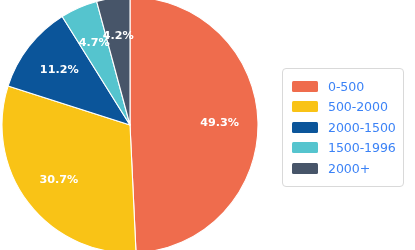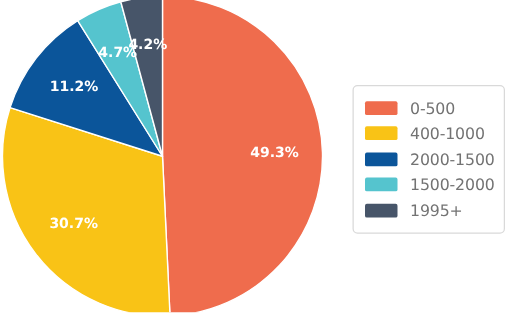--- a/index.html
+++ b/index.html
@@ -66,21 +66,21 @@
   .legend-swatch {
     width: 26px;
     height: 11px;
     border-radius: 1.5px;
     flex: 0 0 auto;
   }
   .legend-text {
     margin-left: 10px;
     font-family: "DejaVu Sans", sans-serif;
     font-size: 12.6px;
-    color: #737373;
+    color: #3b82f6;
     white-space: nowrap;
     letter-spacing: -0.1px;
   }
 </style>
 </head>
 <body>
 
 <div id="canvas">
 
   <div id="pie-wrap">
@@ -102,29 +102,29 @@
     </svg>
   </div>
 
   <div id="legend">
     <div class="legend-row">
       <span class="legend-swatch" style="background: rgb(239, 108, 77);"></span>
       <span class="legend-text">0-500</span>
     </div>
     <div class="legend-row">
       <span class="legend-swatch" style="background: rgb(249, 195, 22);"></span>
-      <span class="legend-text">400-1000</span>
+      <span class="legend-text">500-2000</span>
     </div>
     <div class="legend-row">
       <span class="legend-swatch" style="background: rgb(11, 85, 154);"></span>
       <span class="legend-text">2000-1500</span>
     </div>
     <div class="legend-row">
       <span class="legend-swatch" style="background: rgb(85, 196, 206);"></span>
-      <span class="legend-text">1500-2000</span>
+      <span class="legend-text">1500-1996</span>
     </div>
     <div class="legend-row">
       <span class="legend-swatch" style="background: rgb(71, 85, 105);"></span>
-      <span class="legend-text">1995+</span>
+      <span class="legend-text">2000+</span>
     </div>
   </div>
 
 </div>
 
 </body></html>

